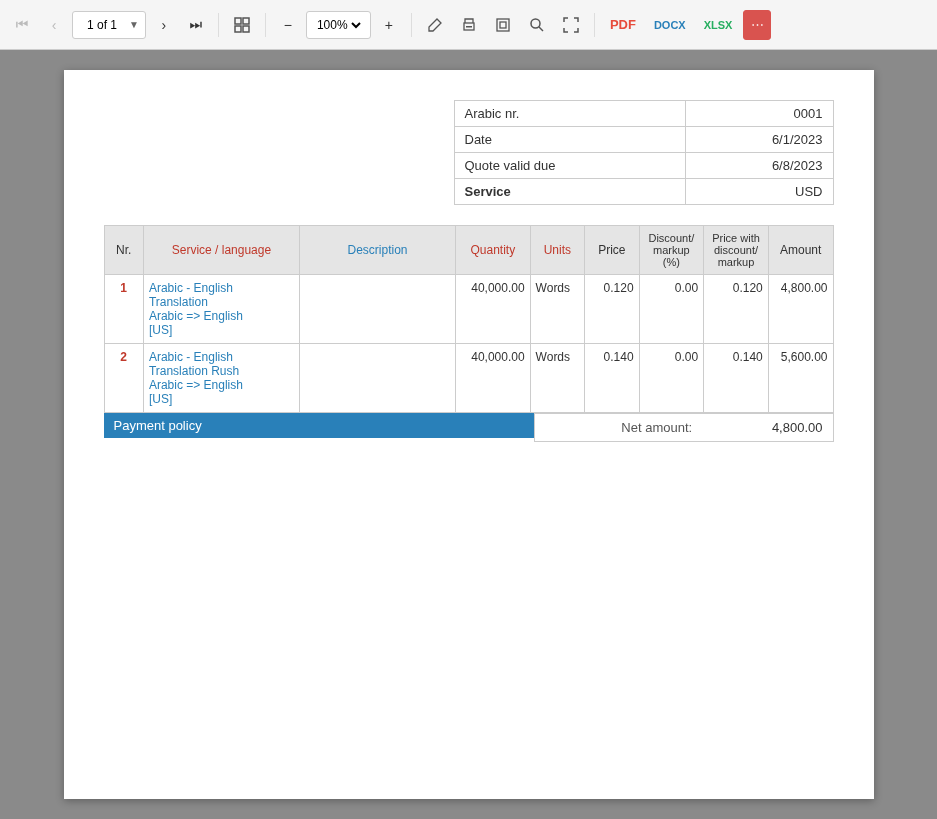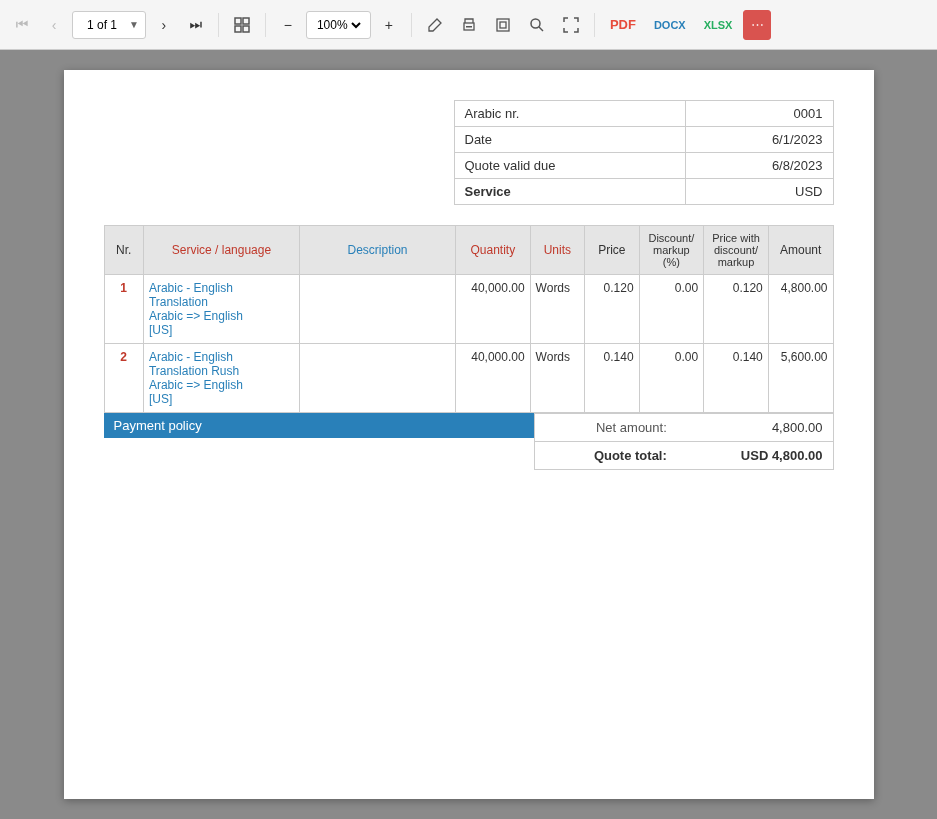--- a/index.html
+++ b/index.html
@@ -387,23 +387,19 @@
       <div class="payment-left">
         <div class="payment-header">Payment policy</div>
       </div>
       <div class="payment-right">
         <table class="totals-table">
           <tbody>
               <tr>
             <td class="total-label">Net amount:</td>
             <td class="total-value">4,800.00</td>
           </tr>
-          <tr class="grand-row">
-            <td class="grand-label">Quote total:</td>
-            <td class="grand-value">USD 4,800.00</td>
-          </tr>
         </tbody>
           </table>
       </div>
     </div>
 
   </div>
 </div>
 
 </body></html>

